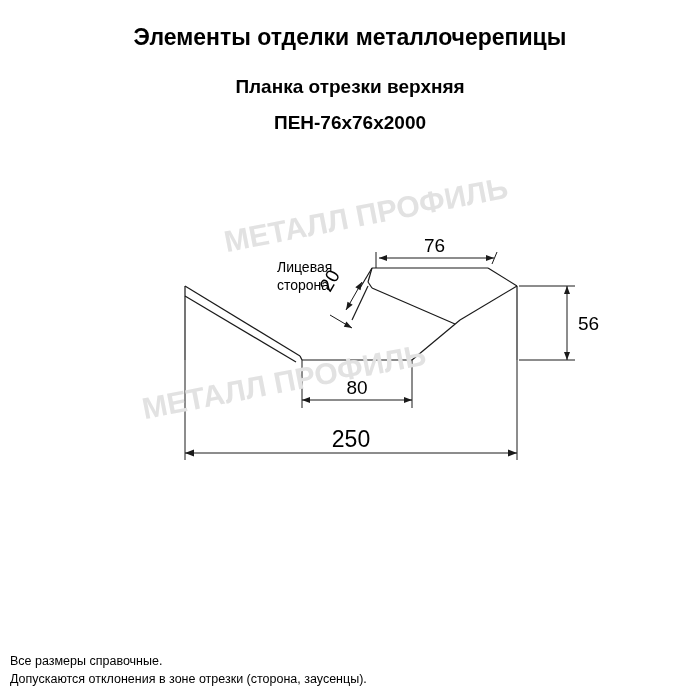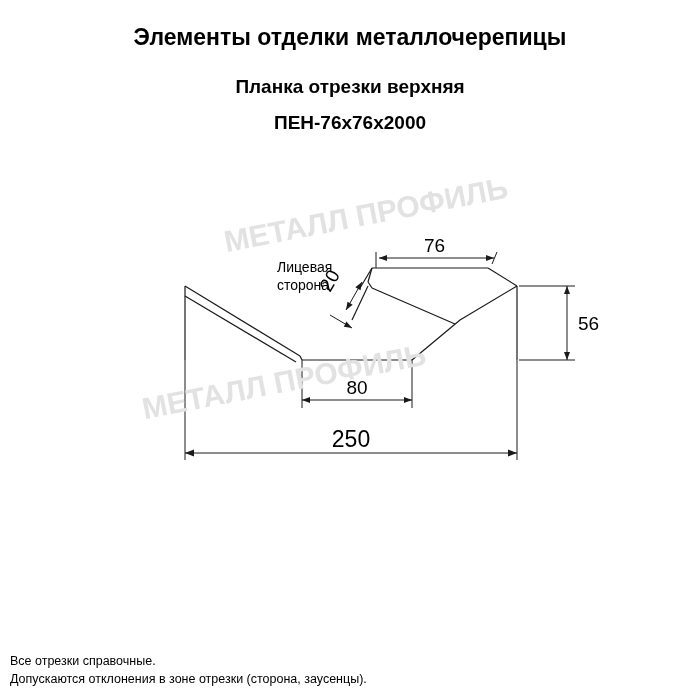--- a/index.html
+++ b/index.html
@@ -195,17 +195,17 @@
 
     </svg>
   </div>
 
   <div class="watermarks">
     <span class="wm wm1">МЕТАЛЛ ПРОФИЛЬ</span>
     <span class="wm wm2">МЕТАЛЛ ПРОФИЛЬ</span>
   </div>
 
   <div class="notes">
-    <div>Все отрезки справочные.</div>
+    <div>Все размеры справочные.</div>
     <div>Допускаются отклонения в зоне отрезки (сторона, заусенцы).</div>
   </div>
 
 </div>
 
 </body></html>

